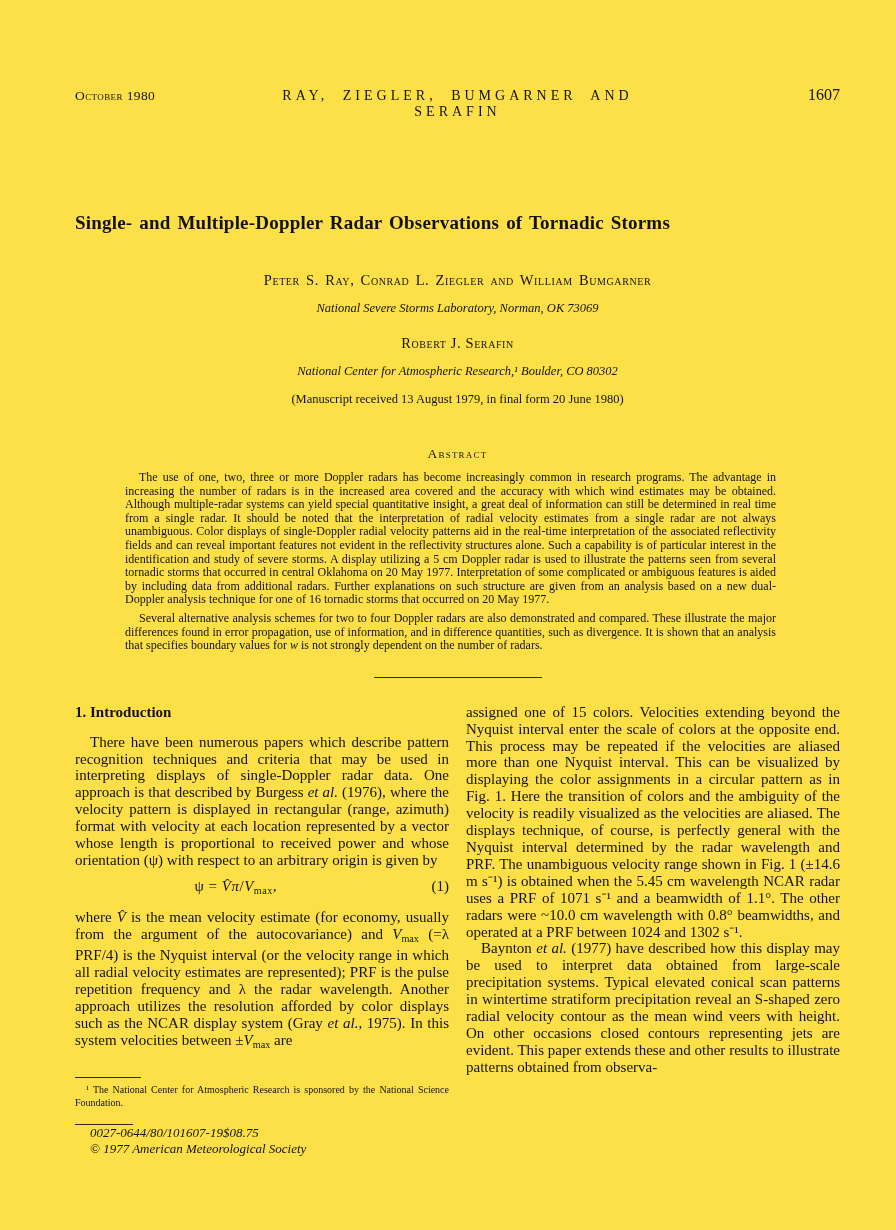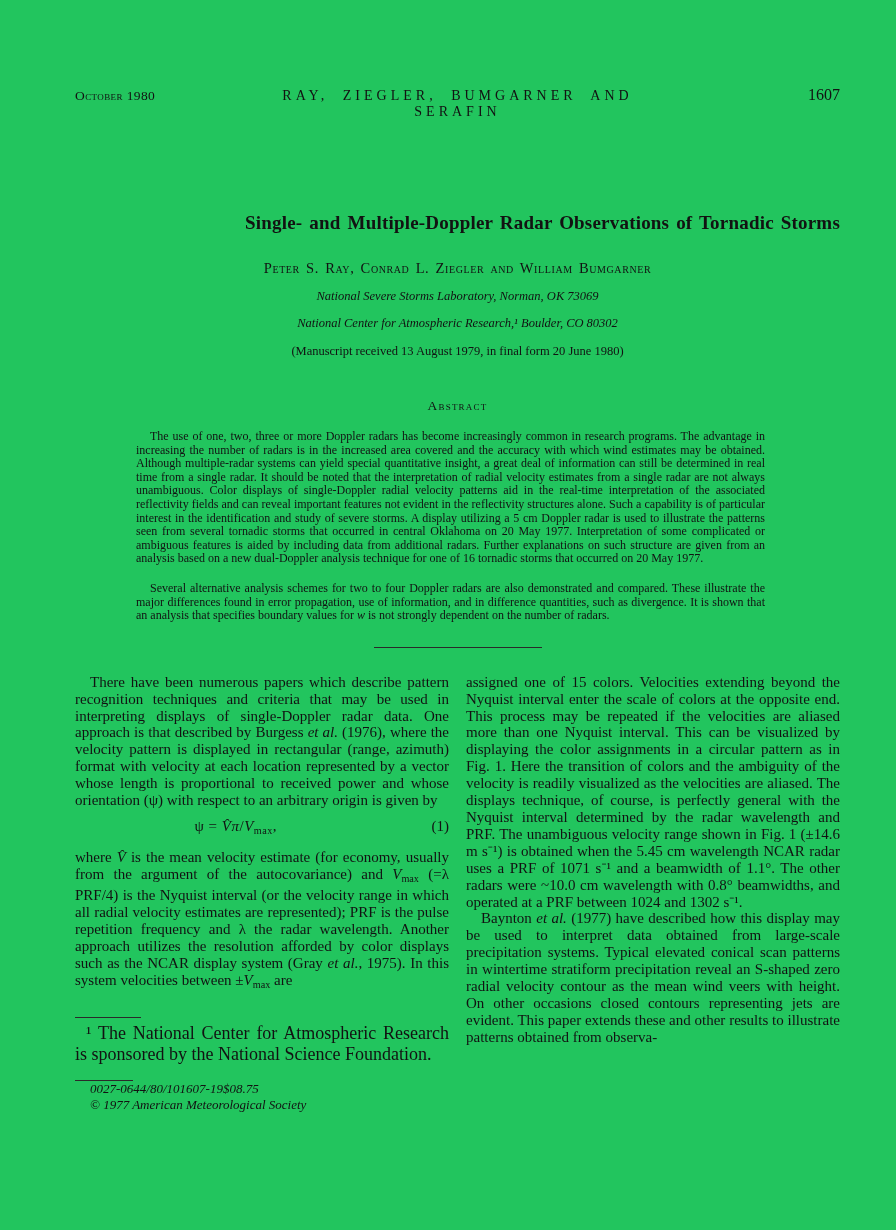--- a/index.html
+++ b/index.html
@@ -1,55 +1,55 @@
 <!DOCTYPE html>
 <html><head>
 <meta charset="utf-8">
 <style>
   html,body { margin:0; padding:0; background:#e8e8e8; }
   .page {
     position: relative;
     width: 896px; height: 1230px;
     margin: 0 auto;
-    background: #22c55e;
+    background: #fde047;
     color: #121212;
     font-family: "Liberation Serif", serif;
     box-sizing: border-box;
     padding: 86px 56px 0 75px;
     overflow: hidden;
   }
   
   .page-header { display: flex; align-items: baseline; }
   .header-issue  { width: 168px; font-variant: small-caps; font-size: 13.5px; letter-spacing: .4px; }
   .header-running{ flex: 1; text-align: center; font-size: 14px; letter-spacing: 4px; word-spacing: 7px; }
   .header-page   { width: 168px; text-align: right; font-size: 16px; }
   
-  .article-title { margin-top: 92px; text-align: right; font-size: 19px; font-weight: bold; letter-spacing: .2px; word-spacing: 2px; }
-  .authors-line  { margin-top: 26px; text-align: center; font-variant: small-caps; font-size: 14.5px; letter-spacing: .6px; word-spacing: 2px; }
+  .article-title { margin-top: 92px; text-align: left; font-size: 19px; font-weight: bold; letter-spacing: .2px; word-spacing: 2px; }
+  .authors-line  { margin-top: 38px; text-align: center; font-variant: small-caps; font-size: 14.5px; letter-spacing: .6px; word-spacing: 2px; }
   .affiliation   { margin-top: 12px; text-align: center; font-style: italic; font-size: 12.5px; }
   .author2       { margin-top: 19px; text-align: center; font-variant: small-caps; font-size: 14.5px; letter-spacing: .6px; }
   .manuscript-note { margin-top: 13px; text-align: center; font-size: 12.5px; }
   
   .abstract-heading { margin-top: 39px; text-align: center; font-variant: small-caps; font-size: 13.5px; letter-spacing: 1.2px; }
   .abstract { margin: 9px 59px 0 45px; font-size: 12px; line-height: 13.6px; text-align: justify; }
-  .abstract p { margin: 16px; text-indent: 14px; }
+  .abstract p { margin: 5px; text-indent: 14px; }
   .abstract-rule { width: 168px; border: 0; border-top: 1.6px solid #2a2a2a; margin: 24px auto 0; }
   
   .columns { display: flex; gap: 17px; margin-top: 26px; }
   .col { width: 374px; font-size: 15px; line-height: 16.9px; text-align: justify; }
   .col p { margin: 0; text-indent: 15px; }
   p.noindent { text-indent: 0; }
   .section-heading { font-weight: bold; font-size: 15px; margin: 0 0 13px 0; }
   
   .equation { display: flex; align-items: baseline; margin: 9px 0; gap: 35px; }
   .eq-body { flex: 1; text-align: center; letter-spacing: .5px; }
   .eq-num  { text-align: right; }
   
   .footnote-rule { width: 66px; border: 0; border-top: 1.2px solid #2a2a2a; margin: 23px 0 0 0; }
-  .footnote { font-size: 18px; line-height: 21px; margin-top: 5px; text-align: justify; text-indent: 11px; }
+  .footnote { font-size: 10px; line-height: 13px; margin-top: 5px; text-align: justify; text-indent: 11px; }
   .colophon-rule { width: 58px; border: 0; border-top: 1.2px solid #2a2a2a; margin: 15px 0 0 0; }
   .colophon-line { font-size: 13px; line-height: 16.5px; margin: 0; font-style: italic; }
   .colophon-line:first-of-type { margin-top: 4px; }
   
   .r-i   { font-style: italic; }
   .r-sub { font-size: .68em; vertical-align: -0.28em; }
 </style>
 </head>
 <body>
 
@@ -59,36 +59,38 @@
     <div class="header-issue">October 1980</div>
     <div class="header-running">RAY, ZIEGLER, BUMGARNER AND SERAFIN</div>
     <div class="header-page">1607</div>
   </div>
 
   <div class="article-title">Single- and Multiple-Doppler Radar Observations of Tornadic Storms</div>
 
   <div class="authors-line">Peter S. Ray, Conrad L. Ziegler and William Bumgarner</div>
   <div class="affiliation">National Severe Storms Laboratory, Norman, OK 73069</div>
 
+  <div class="author2">Robert J. Serafin</div>
   <div class="affiliation">National Center for Atmospheric Research,¹ Boulder, CO 80302</div>
 
   <div class="manuscript-note">(Manuscript received 13 August 1979, in final form 20 June 1980)</div>
 
   <div class="abstract-heading">Abstract</div>
 
   <div class="abstract">
     <p>The use of one, two, three or more Doppler radars has become increasingly common in research programs. The advantage in increasing the number of radars is in the increased area covered and the accuracy with which wind estimates may be obtained. Although multiple-radar systems can yield special quantitative insight, a great deal of information can still be determined in real time from a single radar. It should be noted that the interpretation of radial velocity estimates from a single radar are not always unambiguous. Color displays of single-Doppler radial velocity patterns aid in the real-time interpretation of the associated reflectivity fields and can reveal important features not evident in the reflectivity structures alone. Such a capability is of particular interest in the identification and study of severe storms. A display utilizing a 5 cm Doppler radar is used to illustrate the patterns seen from several tornadic storms that occurred in central Oklahoma on 20 May 1977. Interpretation of some complicated or ambiguous features is aided by including data from additional radars. Further explanations on such structure are given from an analysis based on a new dual-Doppler analysis technique for one of 16 tornadic storms that occurred on 20 May 1977.</p>
     <p><span>Several alternative analysis schemes for two to four Doppler radars are also demonstrated and compared. These illustrate the major differences found in error propagation, use of information, and in difference quantities, such as divergence. It is shown that an analysis that specifies boundary values for </span><span class="r-i">w</span><span> is not strongly dependent on the number of radars.</span></p>
   </div>
 
   <hr class="abstract-rule">
 
   <div class="columns">
 
     <div class="col">
+      <div class="section-heading">1. Introduction</div>
       <p><span>There have been numerous papers which describe pattern recognition techniques and criteria that may be used in interpreting displays of single-Doppler radar data. One approach is that described by Burgess </span><span class="r-i">et al.</span><span> (1976), where the velocity pattern is displayed in rectangular (range, azimuth) format with velocity at each location represented by a vector whose length is proportional to received power and whose orientation (ψ) with respect to an arbitrary origin is given by</span></p>
       <div class="equation">
         <span class="eq-body"><span>ψ = </span><span class="r-i">V̂π</span><span>/</span><span class="r-i">V</span><span class="r-sub">max</span><span>,</span></span>
         <span class="eq-num">(1)</span>
       </div>
       <p class="noindent"><span>where </span><span class="r-i">V̂</span><span> is the mean velocity estimate (for economy, usually from the argument of the autocovariance) and </span><span class="r-i">V</span><span class="r-sub">max</span><span> (=λ PRF/4) is the Nyquist interval (or the velocity range in which all radial velocity estimates are represented); PRF is the pulse repetition frequency and λ the radar wavelength. Another approach utilizes the resolution afforded by color displays such as the NCAR display system (Gray </span><span class="r-i">et al.</span><span>, 1975). In this system velocities between ±</span><span class="r-i">V</span><span class="r-sub">max</span><span> are</span></p>
 
       <hr class="footnote-rule">
       <div class="footnote">¹ The National Center for Atmospheric Research is sponsored by the National Science Foundation.</div>
 

